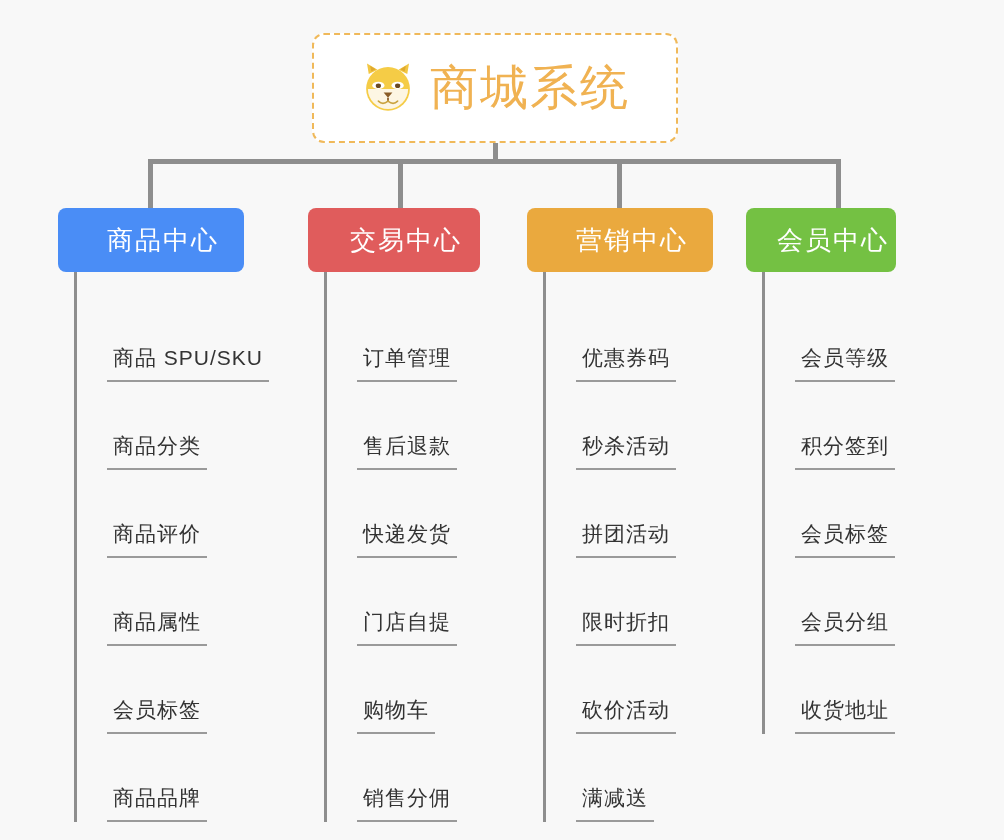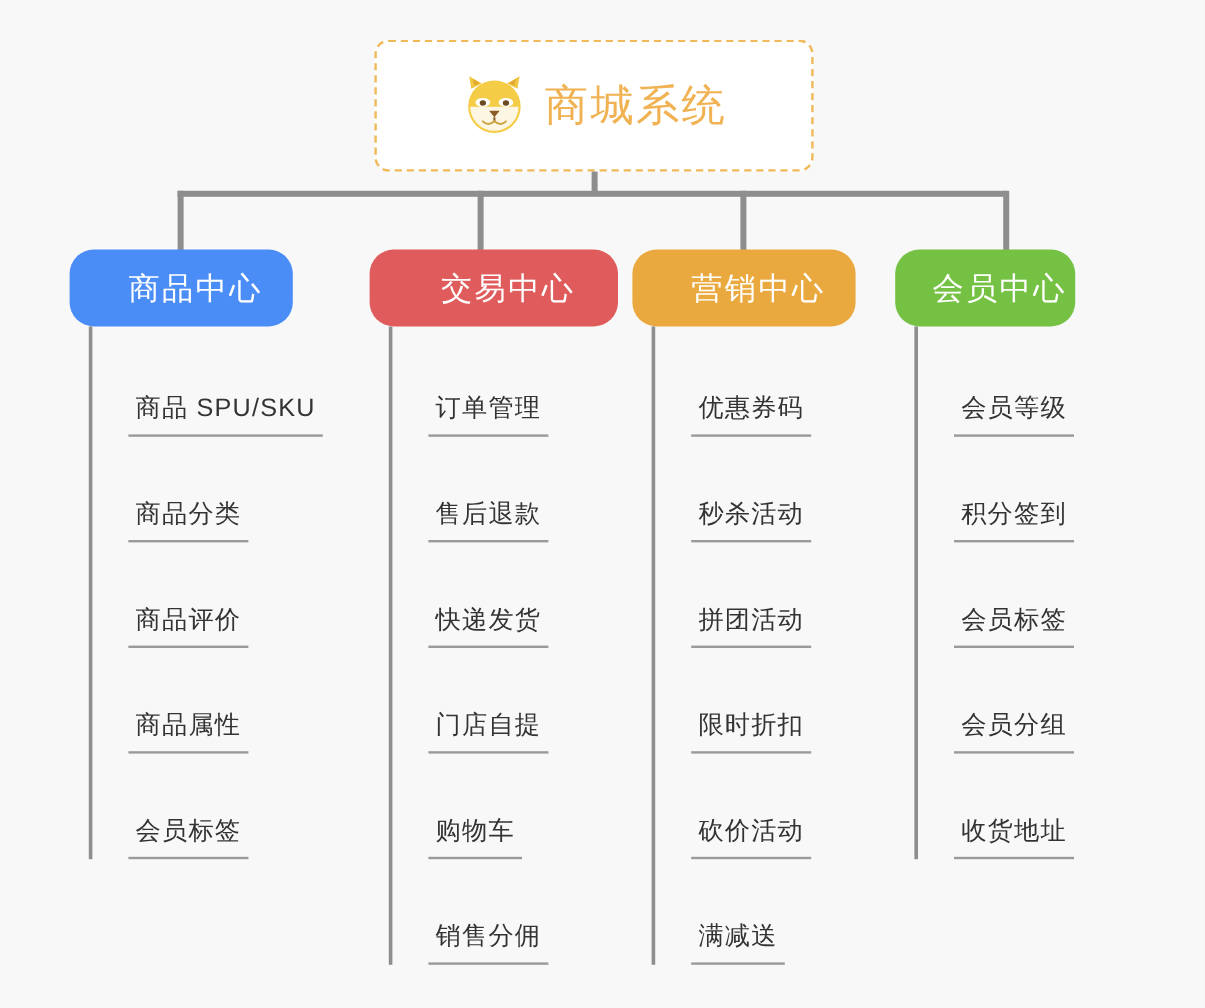--- a/index.html
+++ b/index.html
@@ -34,21 +34,21 @@
     justify-content: center;
     gap: 14px;
   }
   .root-emoji {
     width: 56px;
     height: 56px;
     flex: 0 0 56px;
     display: block;
   }
   .root-title {
-    font-size: 36px;
+    font-size: 48px;
     line-height: 1;
     color: #f0b252;
     letter-spacing: 2px;
     white-space: nowrap;
   }
 
   
   .trunk {
     position: absolute;
     left: 493px;
@@ -73,36 +73,36 @@
     background: #8e8e8e;
   }
 
   
   .branch {
     position: absolute;
     top: 208px;
   }
   .branch-header {
     height: 64px;
-    border-radius: 20px;
+    border-radius: 8px;
     display: flex;
     align-items: center;
     justify-content: center;
     color: #ffffff;
     font-size: 26px;
     letter-spacing: 2px;
     white-space: nowrap;
     padding-left: 24px;
   }
 
   
   .leaf-list {
     position: relative;
     margin-left: 16px;
-    padding-top: 4px;
+    padding-top: 22px;
     border-left: 3px solid #8e8e8e;
   }
   .leaf-item {
     height: 88px;
     display: flex;
     align-items: flex-end;
     padding-left: 30px;
   }
   .leaf-label {
     display: inline-block;
@@ -160,25 +160,28 @@
         </div>
       <div class="leaf-item">
           <span class="leaf-label">商品评价</span>
         </div>
       <div class="leaf-item">
           <span class="leaf-label">商品属性</span>
         </div>
       <div class="leaf-item">
           <span class="leaf-label">会员标签</span>
         </div>
+      <div class="leaf-item">
+          <span class="leaf-label">商品品牌</span>
+        </div>
     </div>
   </div>
 
   <div class="branch" style="left:308px">
-    <div class="branch-header" style="background: rgb(224, 92, 92); width: 207px; text-align: center;">
+    <div class="branch-header" style="background: rgb(224, 92, 92); width: 172px; text-align: center;">
       <span>交易中心</span>
     </div>
     <div class="leaf-list">
       <div class="leaf-item">
           <span class="leaf-label">订单管理</span>
         </div>
       <div class="leaf-item">
           <span class="leaf-label">售后退款</span>
         </div>
       <div class="leaf-item">

